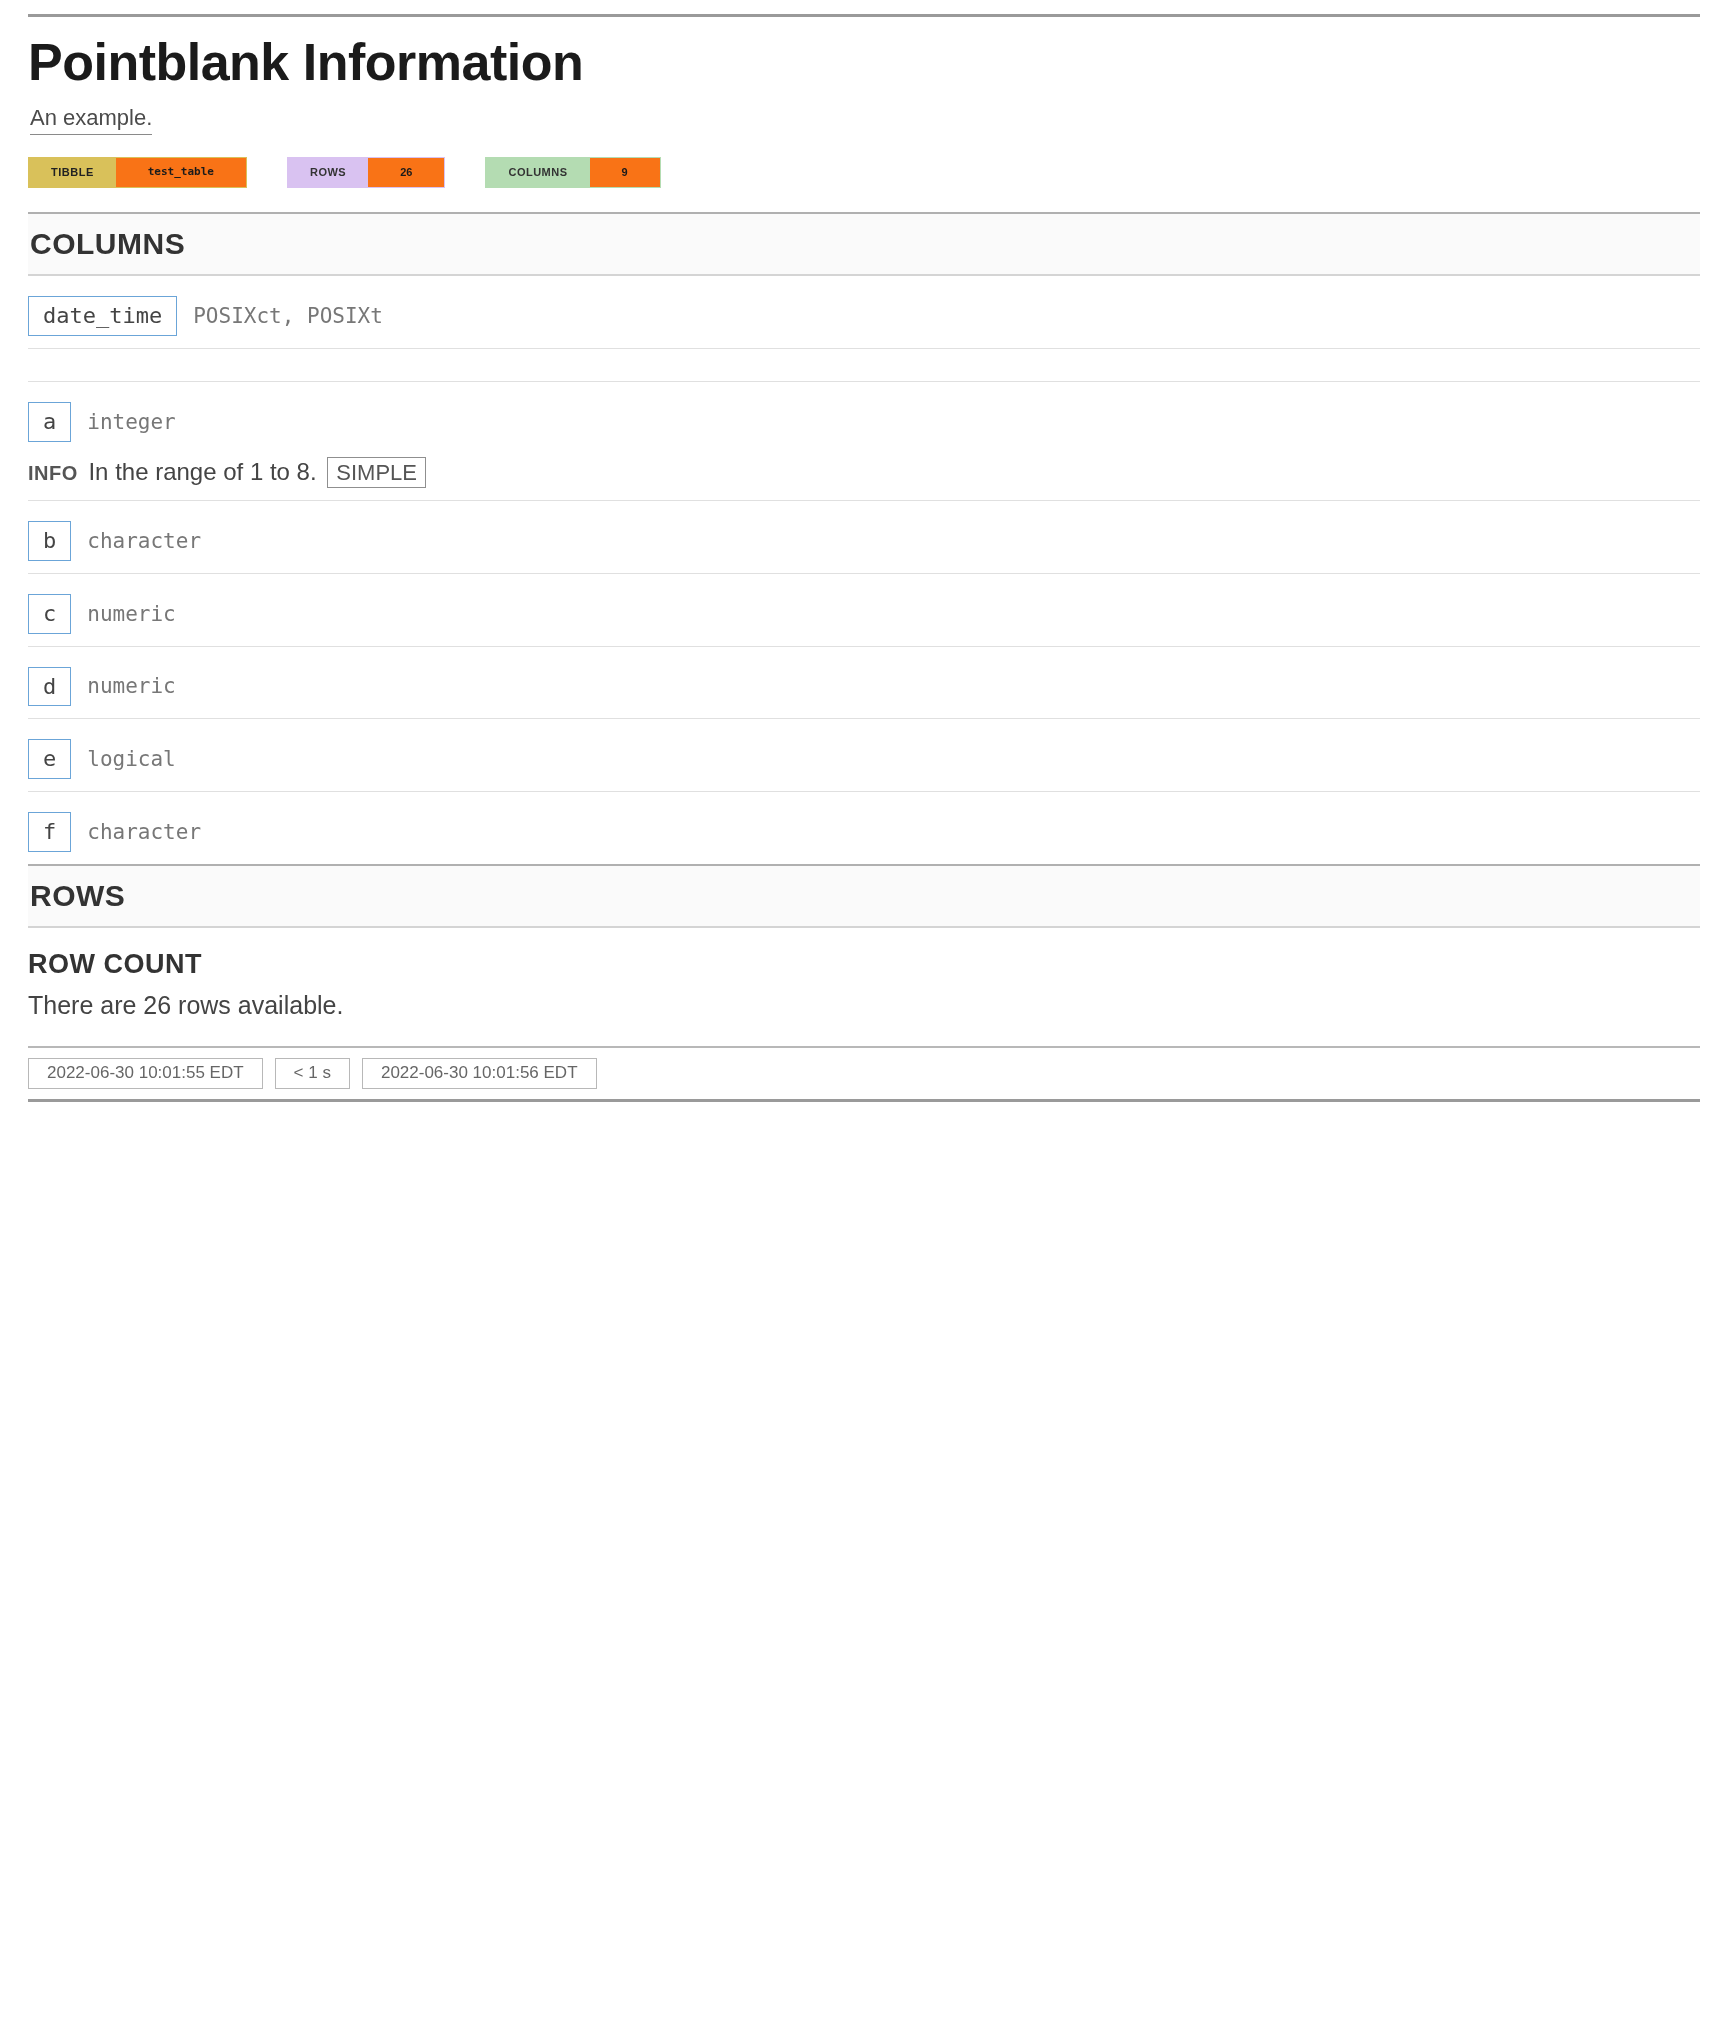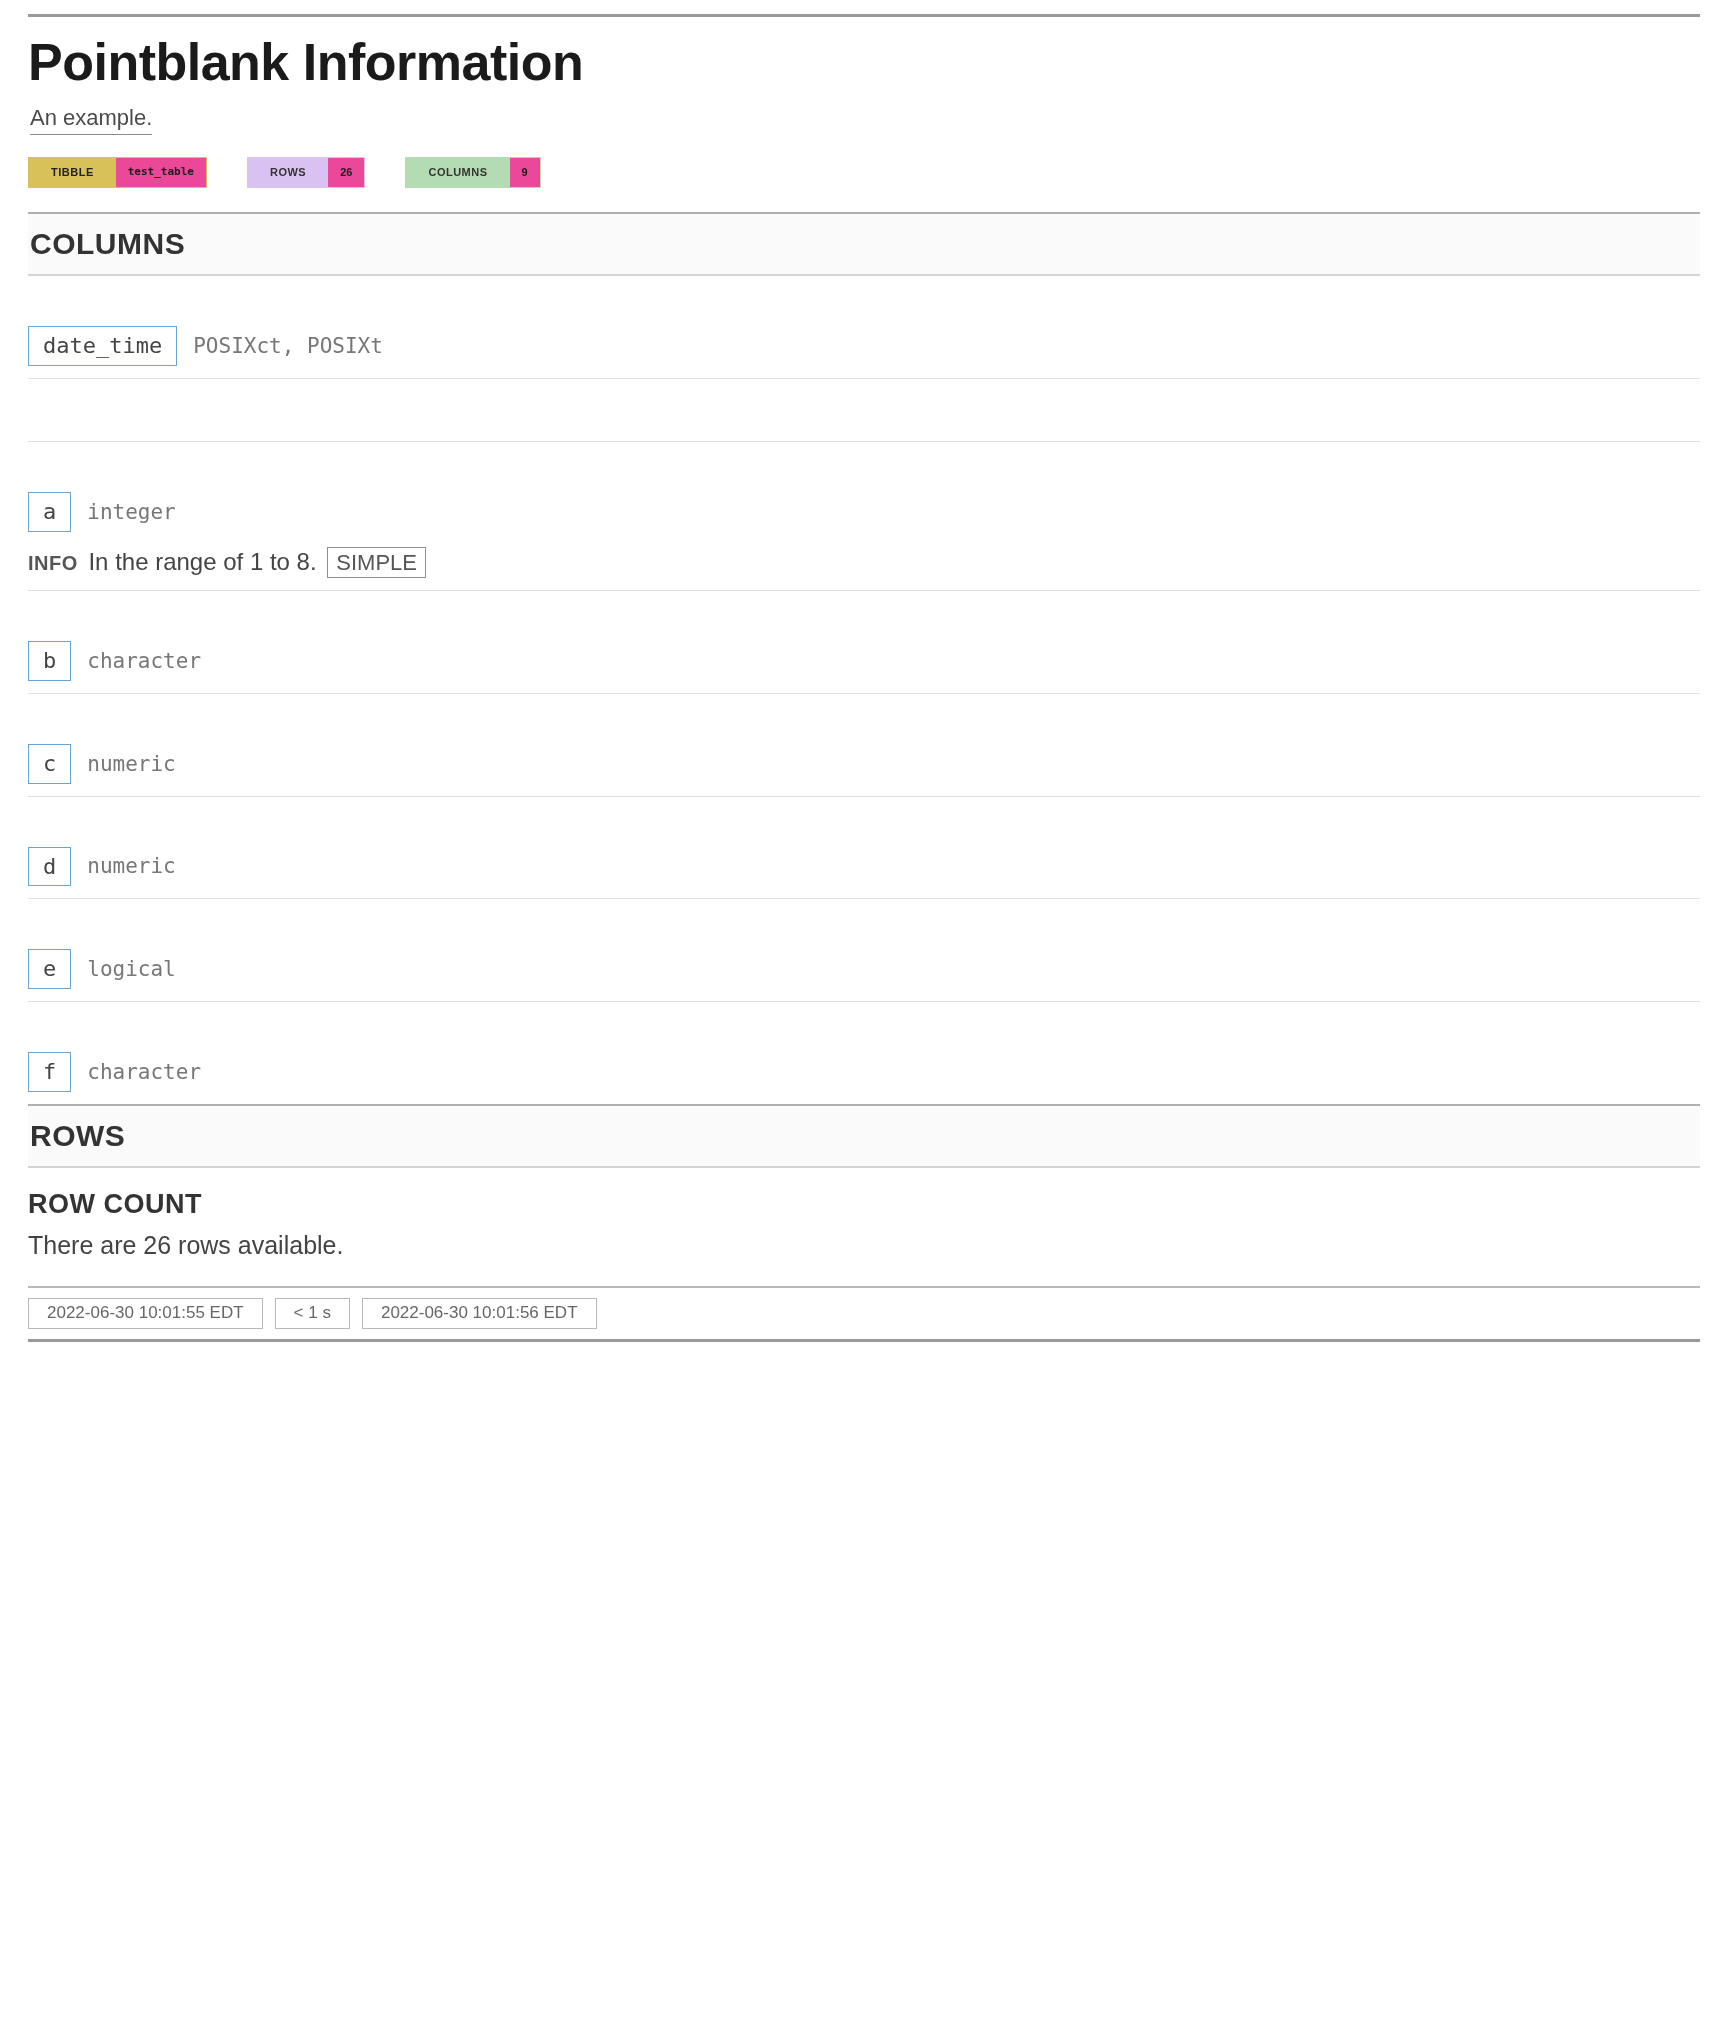--- a/index.html
+++ b/index.html
@@ -33,38 +33,38 @@
     font-size:22px;
     margin:2px 0 14px 2px;
     display:inline-block;
     border-bottom:1px solid #8a8a8a;
     padding-bottom:1px;
   }
   
   .badges{display:flex;gap:40px;margin:8px 0 24px 0;flex-wrap:wrap;}
   .badge-group{display:flex;border:1px solid;font-size:11px;font-weight:700;font-family:inherit;}
   .badge-label{padding:7px 22px;text-align:center;letter-spacing:0.5px;}
-  .badge-value{padding:7px 12px;background:#ec4899;text-align:left;}
+  .badge-value{padding:7px 32px;background:#f97316;text-align:left;}
   .bg-gold{border-color:var(--gold);} .bg-gold .badge-label{background:var(--gold);color:#222;}
   .bg-lilac{border-color:var(--lilac);} .bg-lilac .badge-label{background:var(--lilac);color:#333;}
   .bg-green{border-color:var(--green);} .bg-green .badge-label{background:var(--green);color:#333;}
   .bg-gold .badge-value{font-family:ui-monospace,Menlo,Consolas,monospace;font-weight:600;}
   
   .section-head{
     background:#fafafa;
     border-top:2px solid #b0b0b0;
     border-bottom:2px solid #d4d4d4;
     font-size:30px;
     font-weight:700;
     letter-spacing:0.5px;
     padding:10px 2px;
     color:#333;
   }
   
-  .col-block{padding:20px 0 12px 0;border-bottom:1px solid #e0e0e0;margin-top:30px;}
+  .col-block{padding:20px 0 12px 0;border-bottom:1px solid #e0e0e0;}
   .col-block:last-of-type{border-bottom:none;}
   .col-head{display:flex;align-items:center;gap:16px;}
   .col-name{
     border:1.5px solid var(--col-blue);
     color:#444;
     font-family:ui-monospace,Menlo,Consolas,monospace;
     font-size:22px;
     padding:4px 14px;
     background:#fff;
   }

